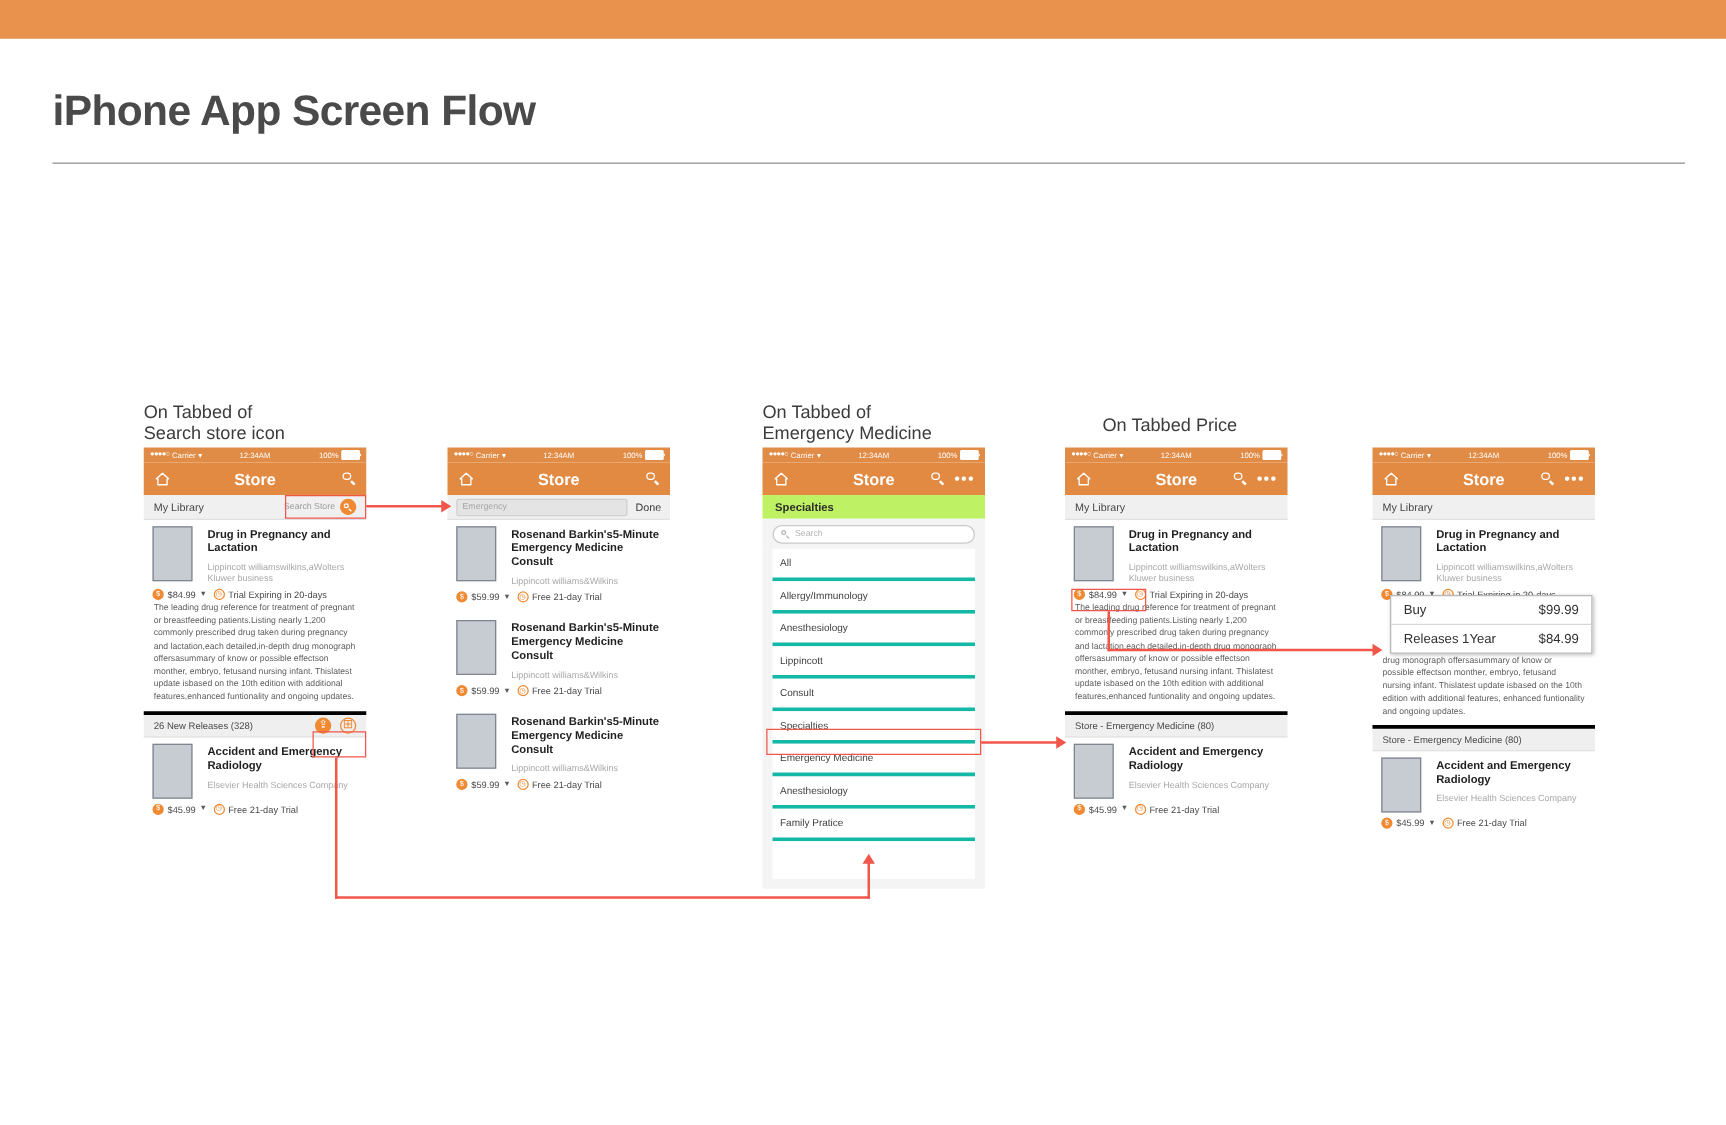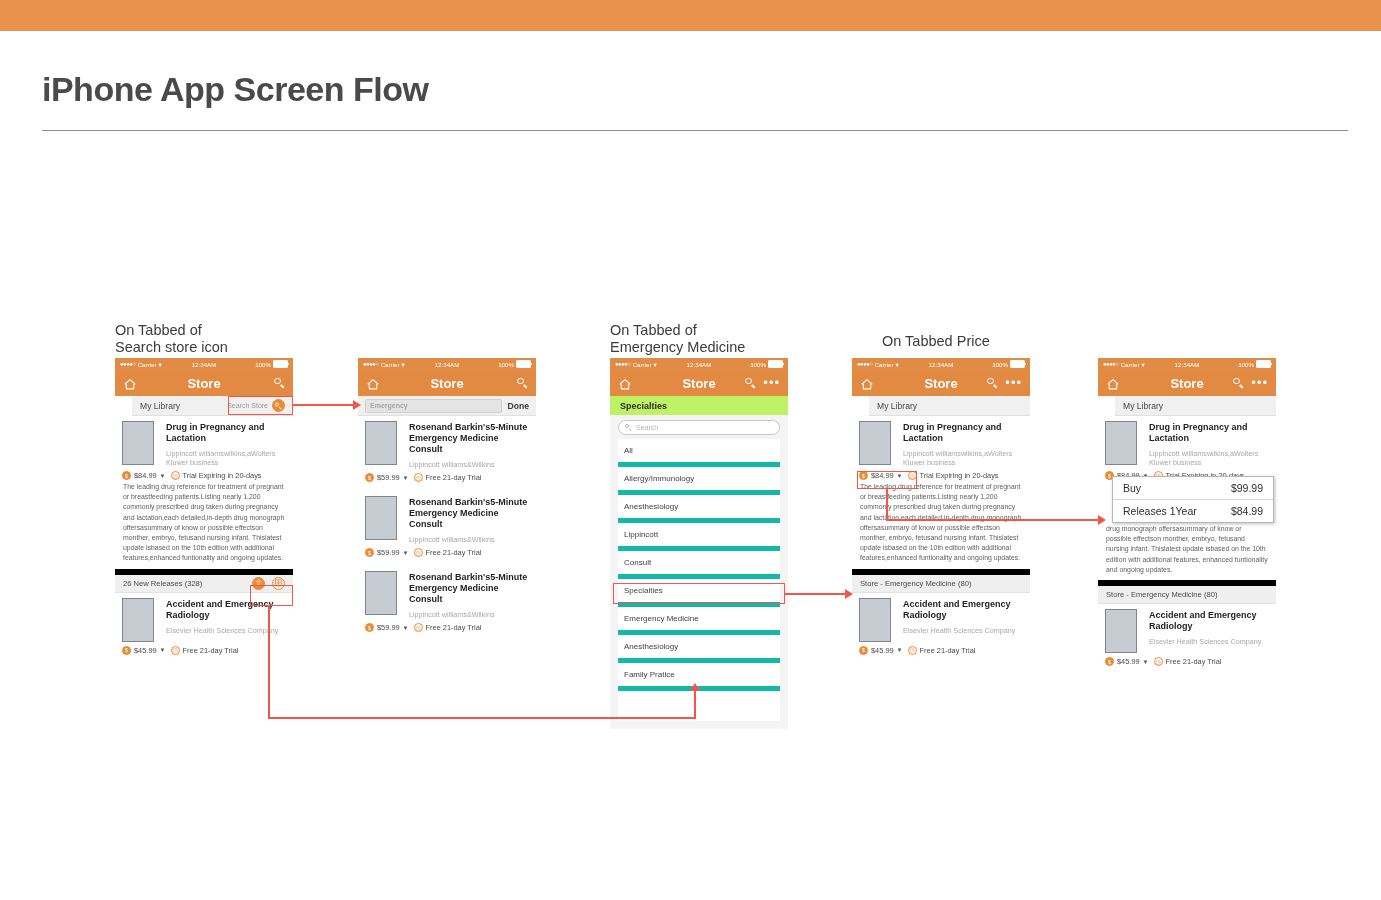--- a/index.html
+++ b/index.html
@@ -98,21 +98,20 @@
   .subbar {
     height: 19px;
     background: #f0f0f0;
     border-bottom: 1px solid #e0e0e0;
     display: flex;
     align-items: center;
     padding: 0 8px;
     font-size: 8.6px;
     color: #474747;
     position: relative;
-    margin-left: 17px;
   }
   .subbar-right {
     margin-left: auto;
     display: flex; align-items: center; gap: 4px;
     font-size: 7px; color: #9a9a9a;
   }
 
   
   .book {
     display: flex;
@@ -139,34 +138,33 @@
   .pr-item { display: flex; align-items: center; gap: 3px; }
   .caret { font-size: 6px; color: #5a5a5a; }
   .desc {
     padding: 2px 8px 0 8px;
     font-size: 6.9px; color: #5e5e5e; line-height: 10.2px;
   }
   .section-bar {
     margin-top: 5px;
     height: 17px;
     background: #efefef;
-    border-top: 6px solid #000000;
+    border-top: 3px solid #000000;
     border-bottom: 1px solid #e2e2e2;
     display: flex; align-items: center;
     padding: 0 8px;
     font-size: 7.6px; color: #4a4a4a;
   }
   .section-bar .sec-icons { margin-left: auto; display: flex; gap: 7px; align-items: center; }
 
   
   .searchbar {
     height: 19px; background: #f0f0f0;
     display: flex; align-items: center; padding: 0 7px; gap: 6px;
     border-bottom: 1px solid #e0e0e0;
-    font-weight: bold;
   }
   .search-field {
     flex: 1; height: 12px;
     background: #e4e4e4; border: 1px solid #d0d0d0; border-radius: 2px;
     display: flex; align-items: center; padding: 0 4px;
     font-size: 7px; color: #a5a5a5;
   }
   .done-btn { font-size: 8.6px; color: #3b3b3b; }
 
   
@@ -179,21 +177,21 @@
   .spec-search {
     height: 13px; border: 1px solid #c9c9c9; border-radius: 8px;
     background: #ffffff;
     display: flex; align-items: center; gap: 4px; padding: 0 6px;
     font-size: 7px; color: #b3b3b3;
   }
   .spec-list { background: #f4f4f4; padding: 0 8px 8px 8px; }
   .spec-item {
     height: 23px;
     background: #ffffff;
-    border-bottom: 5px solid #14b8a6;
+    border-bottom: 3px solid #14b8a6;
     display: flex; align-items: center;
     padding: 0 6px;
     font-size: 8px; color: #3f3f3f;
   }
   .spec-item.blank { height: 30px; border-bottom: none;}
   .spec-item.hl { position: relative; }
 
   
   .buy-popup {
     position: absolute;

